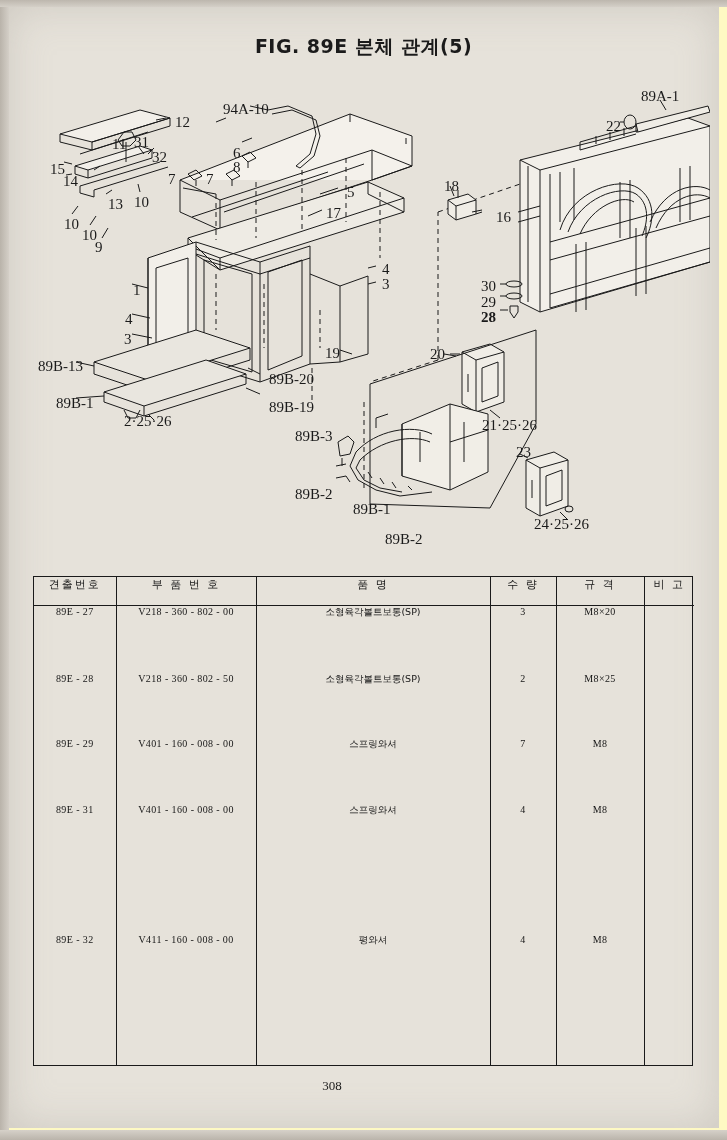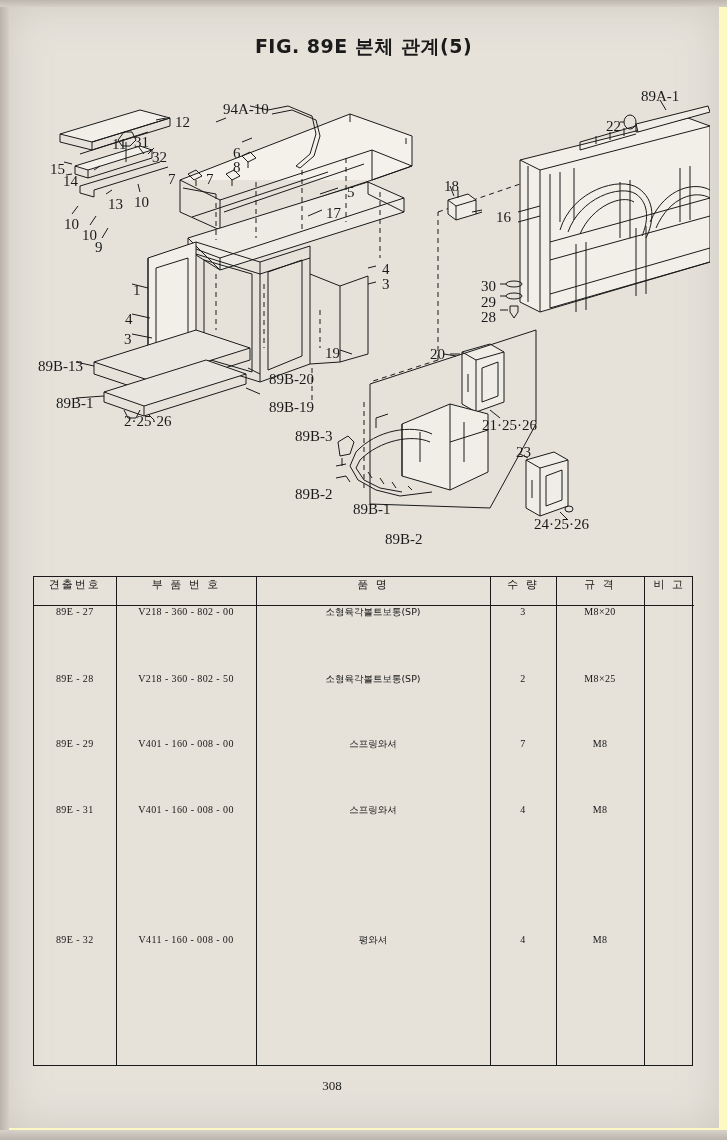--- a/index.html
+++ b/index.html
@@ -394,21 +394,21 @@
     <div class="lbl" style="left:213px;top:84px;">6</div>
     <div class="lbl" style="left:203px;top:40px;">94A-10</div>
     <div class="lbl" style="left:327px;top:123px;">5</div>
     <div class="lbl" style="left:306px;top:144px;">17</div>
     <div class="lbl" style="left:424px;top:117px;">18</div>
     <div class="lbl" style="left:464px;top:148px;margin-left:12px;">16</div>
     <div class="lbl" style="left:621px;top:27px;">89A-1</div>
     <div class="lbl" style="left:586px;top:57px;">22</div>
     <div class="lbl" style="left:461px;top:217px;">30</div>
     <div class="lbl" style="left:461px;top:233px;">29</div>
-    <div class="lbl" style="left:461px;top:248px;">28</div>
+    <div class="lbl" style="left:461px;top:248px;font-weight:bold;">28</div>
     <div class="lbl" style="left:362px;top:200px;">4</div>
     <div class="lbl" style="left:362px;top:215px;">3</div>
     <div class="lbl" style="left:113px;top:221px;">1</div>
     <div class="lbl" style="left:105px;top:250px;">4</div>
     <div class="lbl" style="left:104px;top:270px;">3</div>
     <div class="lbl" style="left:305px;top:284px;">19</div>
     <div class="lbl" style="left:18px;top:297px;">89B-13</div>
     <div class="lbl" style="left:249px;top:310px;">89B-20</div>
     <div class="lbl" style="left:249px;top:330px;margin-top:8px;">89B-19</div>
     <div class="lbl" style="left:36px;top:334px;">89B-1</div>

